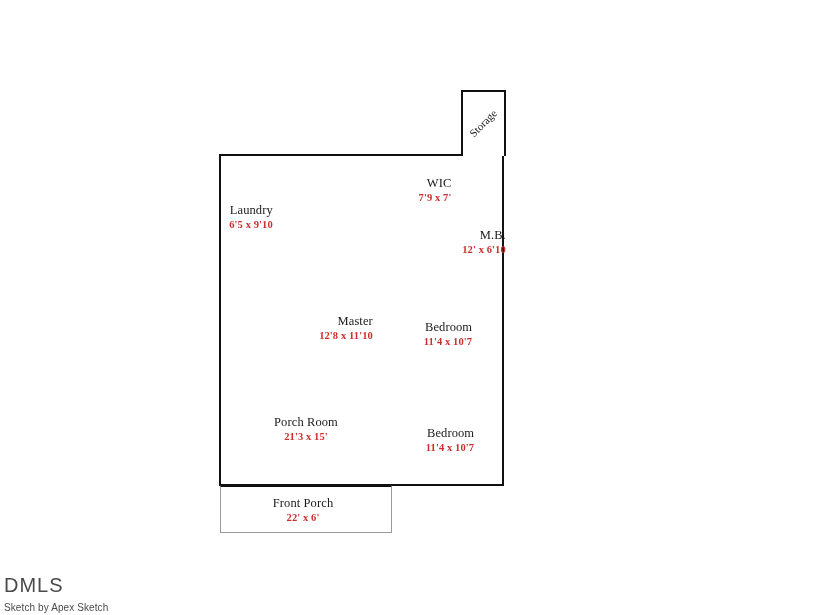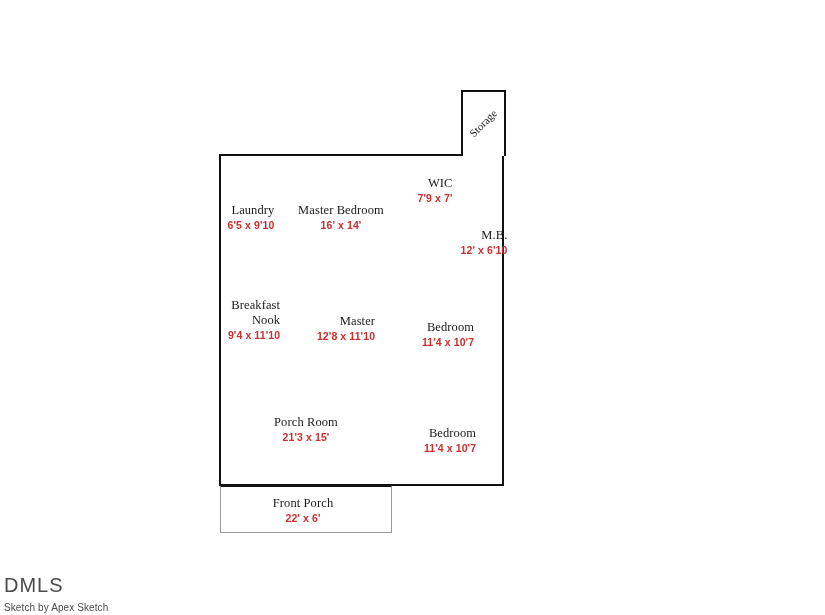--- a/index.html
+++ b/index.html
@@ -75,21 +75,21 @@
     font-size: 12.5px;
     font-family: "Liberation Serif", "DejaVu Serif", serif;
     letter-spacing: 0.1px;
     text-align: right;
   }
   .room-label .rdim {
     display: block;
     color: #cc2e2e;
     font-size: 10.5px;
     font-weight: bold;
-    font-family: Liberation Sans, sans-serif;
+    font-family: Liberation Serif, serif;
     letter-spacing: 0.1px;
     margin-top: 1px;
   }
 
   
   .anchored { transform: translateX(-50%); }
 
   
   .storage-label {
     position: absolute;
@@ -146,40 +146,31 @@
 
   <div class="shape porch-outline"></div>
 
   <div class="storage-label">Storage</div>
 
   <div class="room-label anchored" style="left:251px; top:203px;">
     <span class="rname">Laundry</span>
     <span class="rdim">6'5 x 9'10</span>
   </div>
 
-  <div class="room-label anchored" style="left:341px; top:203px;">
-    <span class="rname">Master Bedroom</span>
-    <span class="rdim">16' x 14'</span>
-  </div>
 
   <div class="room-label anchored" style="left:435px; top:176px;">
     <span class="rname">WIC</span>
     <span class="rdim">7'9 x 7'</span>
   </div>
 
   <div class="room-label anchored" style="left:484px; top:228px;">
     <span class="rname">M.B.</span>
     <span class="rdim">12' x 6'10</span>
   </div>
 
-  <div class="room-label anchored" style="left:254px; top:298px;">
-    <span class="rname">Breakfast</span>
-    <span class="rname">Nook</span>
-    <span class="rdim">9'4 x 11'10</span>
-  </div>
 
   <div class="room-label anchored" style="left:346px; top:314px;">
     <span class="rname">Master</span>
     <span class="rdim">12'8 x 11'10</span>
   </div>
 
   <div class="room-label anchored" style="left:448px; top:320px;">
     <span class="rname">Bedroom</span>
     <span class="rdim">11'4 x 10'7</span>
   </div>

